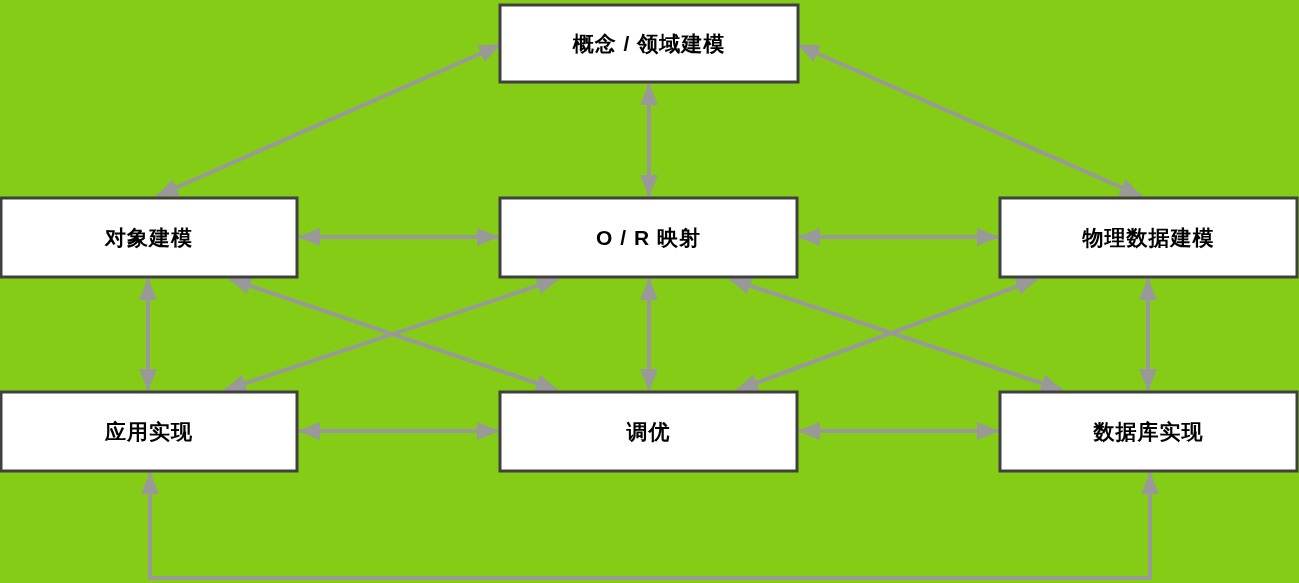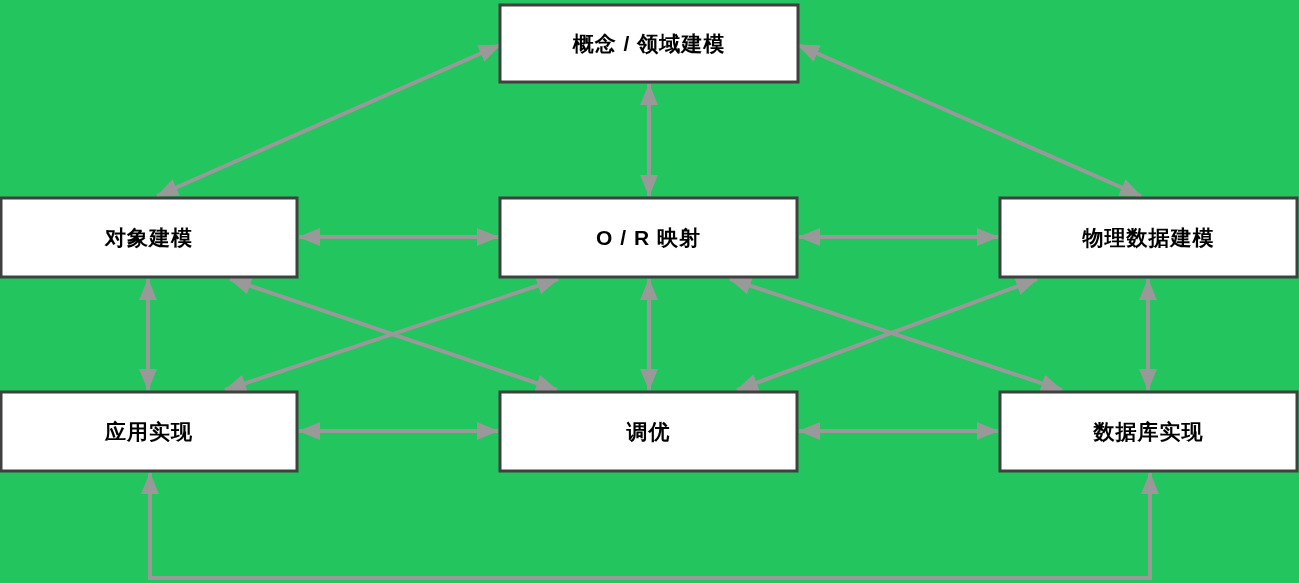--- a/index.html
+++ b/index.html
@@ -5,21 +5,21 @@
   html, body {
     margin: 0;
     padding: 0;
     background: #ffffff;
     font-family: "Liberation Sans", "DejaVu Sans", sans-serif;
   }
   .stage {
     position: relative;
     width: 1299px;
     height: 583px;
-    background: #22c55e;
+    background: #84cc16;
     overflow: hidden;
   }
   svg text {
     font-family: "Liberation Sans", "DejaVu Sans", sans-serif;
     font-weight: bold;
     letter-spacing: 1px;
   }
 </style>
 </head>
 <body>

